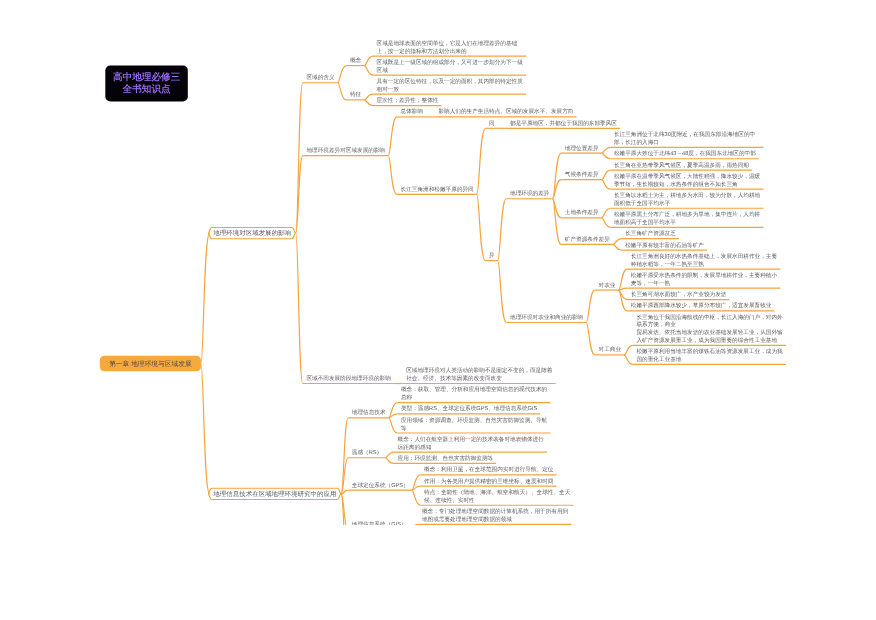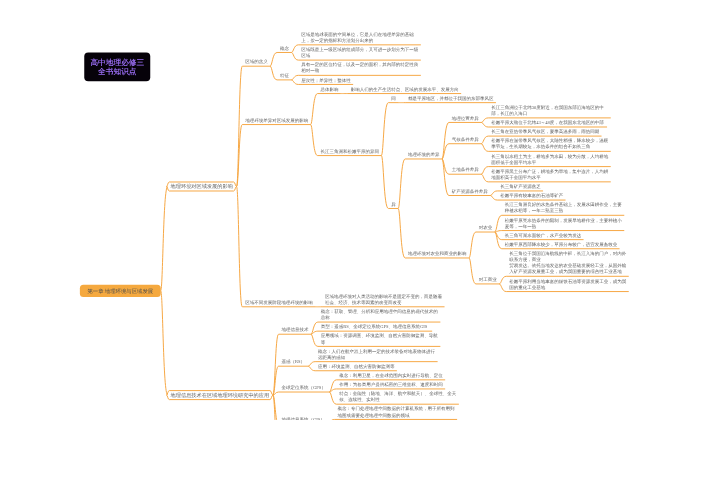--- a/index.html
+++ b/index.html
@@ -1,18 +1,18 @@
 <!DOCTYPE html>
 <html><head>
 <meta charset="utf-8">
 <style>
   html,body{margin:0;padding:0;background:#ffffff;}
   body{width:701px;height:496px;overflow:hidden;background:#ffffff;
        font-family:"Liberation Sans","DejaVu Sans",sans-serif;}
-  #viewport{position:relative;width:701px;height:420px;overflow:hidden;background:#ffffff;font-family:Liberation Serif, serif;}
+  #viewport{position:relative;width:701px;height:420px;overflow:hidden;background:#ffffff;}
   #stage{position:absolute;left:0;top:0;width:5608px;height:3968px;
          transform:scale(0.125);transform-origin:0 0;}
   #links{position:absolute;left:0;top:0;}
   .node{position:absolute;color:#5b5b5b;word-break:break-all;box-sizing:border-box;}
   .title-card{position:absolute;background:#060209;border-radius:32px;color:#9b6ef5;
      font-weight:bold;text-align:center;font-size:61.5px;line-height:76px;
      box-sizing:border-box;padding-top:38px;letter-spacing:0px;}
   .root-card{position:absolute;background:#f5a93f;color:#4b4b4b;
      text-align:center;box-sizing:border-box;white-space:nowrap;}
 </style>

